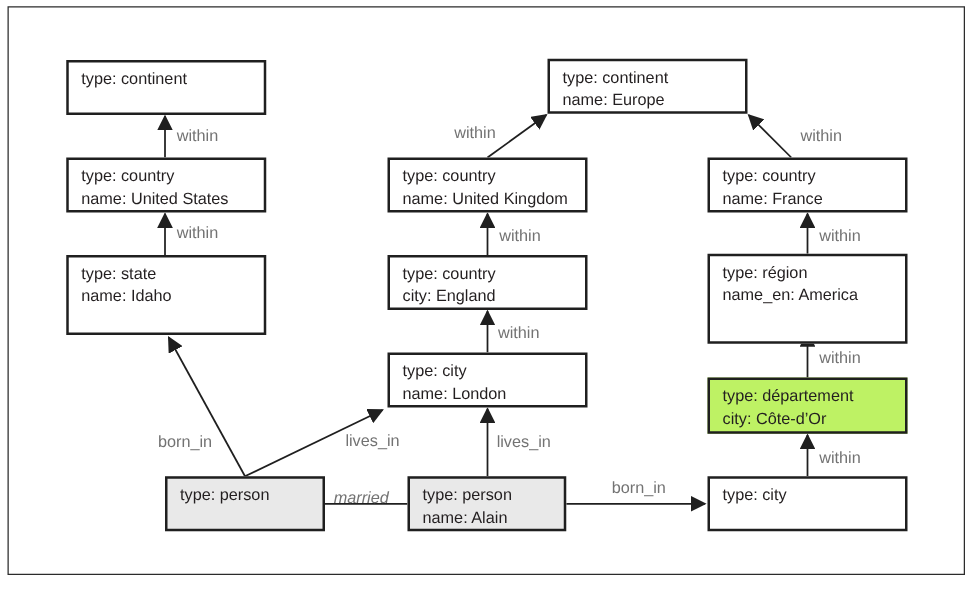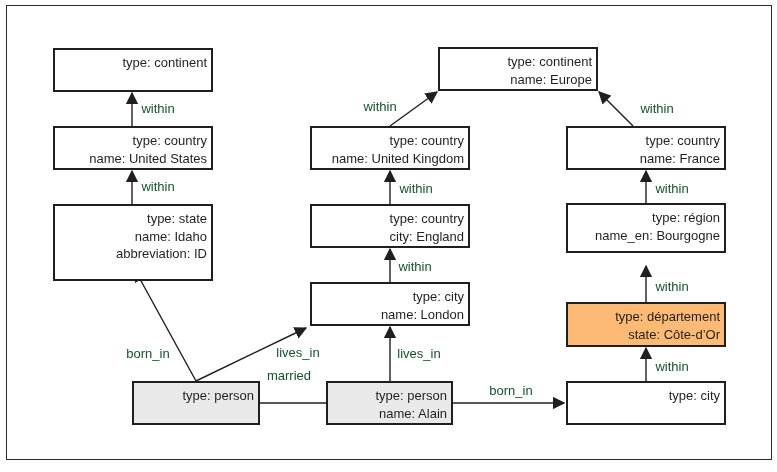--- a/index.html
+++ b/index.html
@@ -38,29 +38,28 @@
   .node {
     position: absolute;
     box-sizing: border-box;
     border: 2px solid #1f1f1f;
     background: #ffffff;
     padding: 4px 4px 0 10px;
     color: #231f20;
     font-size: 13px;
     line-height: 17.5px;
     white-space: nowrap;
-    text-align: right;
   }
   .node.shaded {
     background: #e9e9e9;
   }
   .edge-label {
     position: absolute;
     transform: translate(-50%, -50%);
-    color: #14532d;
+    color: #737373;
     font-size: 13px;
     white-space: nowrap;
   }
 </style>
 </head>
 <body>
 
 <div id="canvas">
   <div id="frame"></div>
 
@@ -87,24 +86,23 @@
     </svg>
 
   <div id="nodes-layer">
       <div class="node" style="left: 53px; top: 48px; width: 160px; height: 44px; border-color: rgb(31, 31, 31); background: rgb(255, 255, 255);">
         <div class="node-line">type: continent</div>
       </div>
       <div class="node" style="left: 53px; top: 126px; width: 160px; height: 44px; border-color: rgb(31, 31, 31); background: rgb(255, 255, 255);">
         <div class="node-line">type: country</div>
         <div class="node-line">name: United States</div>
       </div>
-      <div class="node" style="left: 53px; top: 204px; width: 160px; height: 77px; border-color: rgb(31, 31, 31); background: rgb(255, 255, 255);">
+      <div class="node" style="left: 53px; top: 204px; width: 160px; height: 64px; border-color: rgb(31, 31, 31); background: rgb(255, 255, 255);">
         <div class="node-line">type: state</div>
         <div class="node-line">name: Idaho</div>
-        <div class="node-line">abbreviation: ID</div>
       </div>
       <div class="node" style="left: 438px; top: 47px; width: 160px; height: 44px; border-color: rgb(31, 31, 31); background: rgb(255, 255, 255);">
         <div class="node-line">type: continent</div>
         <div class="node-line">name: Europe</div>
       </div>
       <div class="node" style="left: 310px; top: 126px; width: 160px; height: 44px; border-color: rgb(31, 31, 31); background: rgb(255, 255, 255);">
         <div class="node-line">type: country</div>
         <div class="node-line">name: United Kingdom</div>
       </div>
       <div class="node" style="left: 310px; top: 204px; width: 160px; height: 44px; border-color: rgb(31, 31, 31); background: rgb(255, 255, 255);">
@@ -112,27 +110,27 @@
         <div class="node-line">city: England</div>
       </div>
       <div class="node" style="left: 310px; top: 282px; width: 160px; height: 44px; border-color: rgb(31, 31, 31); background: rgb(255, 255, 255);">
         <div class="node-line">type: city</div>
         <div class="node-line">name: London</div>
       </div>
       <div class="node" style="left: 566px; top: 126px; width: 160px; height: 44px; border-color: rgb(31, 31, 31); background: rgb(255, 255, 255);">
         <div class="node-line">type: country</div>
         <div class="node-line">name: France</div>
       </div>
-      <div class="node" style="left: 566px; top: 203px; width: 160px; height: 50px; border-color: rgb(31, 31, 31); background: rgb(255, 255, 255);">
+      <div class="node" style="left: 566px; top: 203px; width: 160px; height: 72px; border-color: rgb(31, 31, 31); background: rgb(255, 255, 255);">
         <div class="node-line">type: région</div>
-        <div class="node-line">name_en: Bourgogne</div>
+        <div class="node-line">name_en: America</div>
       </div>
-      <div class="node" style="left: 566px; top: 302px; width: 160px; height: 45px; border-color: rgb(31, 31, 31); background: #fdba74;">
+      <div class="node" style="left: 566px; top: 302px; width: 160px; height: 45px; border-color: rgb(31, 31, 31); background: #bef264;">
         <div class="node-line">type: département</div>
-        <div class="node-line">state: Côte-d’Or</div>
+        <div class="node-line">city: Côte-d’Or</div>
       </div>
       <div class="node" style="left: 566px; top: 381px; width: 160px; height: 44px; border-color: rgb(31, 31, 31); background: rgb(255, 255, 255);">
         <div class="node-line">type: city</div>
       </div>
       <div class="node shaded" style="left: 132px; top: 381px; width: 128px; height: 44px; border-color: rgb(31, 31, 31); background: rgb(233, 233, 233);">
         <div class="node-line">type: person</div>
       </div>
       <div class="node shaded" style="left: 326px; top: 381px; width: 127px; height: 44px; border-color: rgb(31, 31, 31); background: rgb(233, 233, 233);">
         <div class="node-line">type: person</div>
         <div class="node-line">name: Alain</div>
@@ -144,16 +142,16 @@
       <div class="edge-label" style="left: 380px; top: 106px;">within</div>
       <div class="edge-label" style="left: 416px; top: 188px;">within</div>
       <div class="edge-label" style="left: 415px; top: 266px;">within</div>
       <div class="edge-label" style="left: 657px; top: 108px;">within</div>
       <div class="edge-label" style="left: 672px; top: 188px;">within</div>
       <div class="edge-label" style="left: 672px; top: 286px;">within</div>
       <div class="edge-label" style="left: 672px; top: 366px;">within</div>
       <div class="edge-label" style="left: 148px; top: 353px;">born_in</div>
       <div class="edge-label" style="left: 298px; top: 352px;">lives_in</div>
       <div class="edge-label" style="left: 419px; top: 353px;">lives_in</div>
-      <div class="edge-label" style="left: 289px; top: 375px;">married</div>
+      <div class="edge-label" style="left: 289px; top: 398px; font-style: italic;">married</div>
       <div class="edge-label" style="left: 511px; top: 390px;">born_in</div>
     </div>
 </div>
 
 </body></html>

